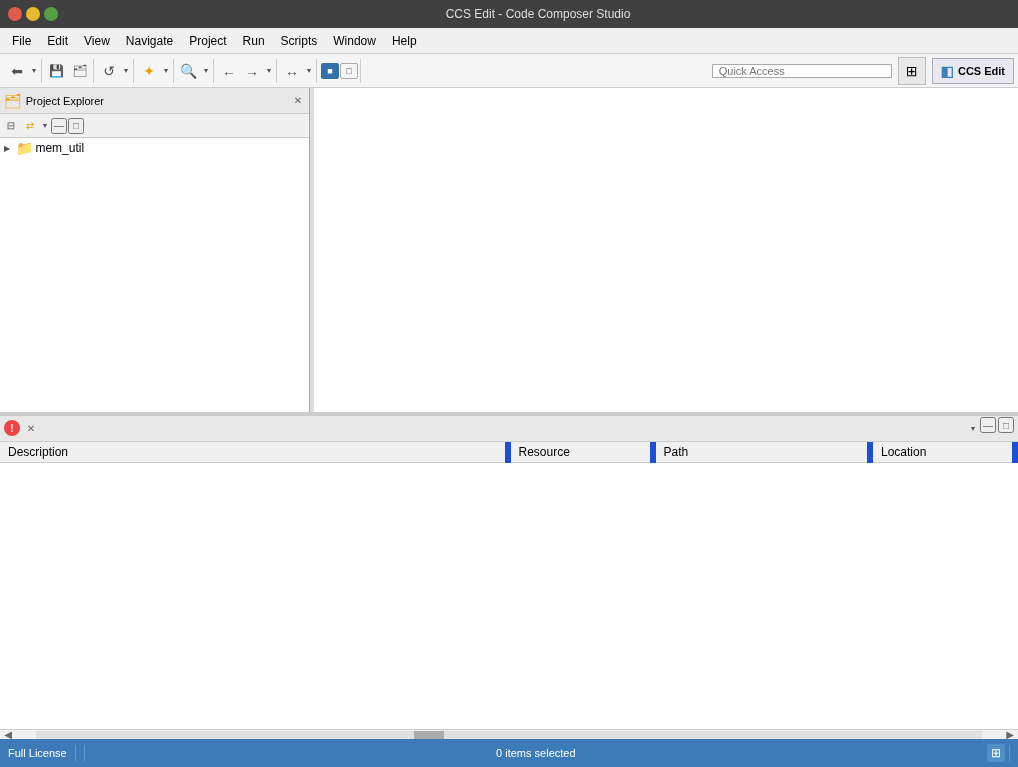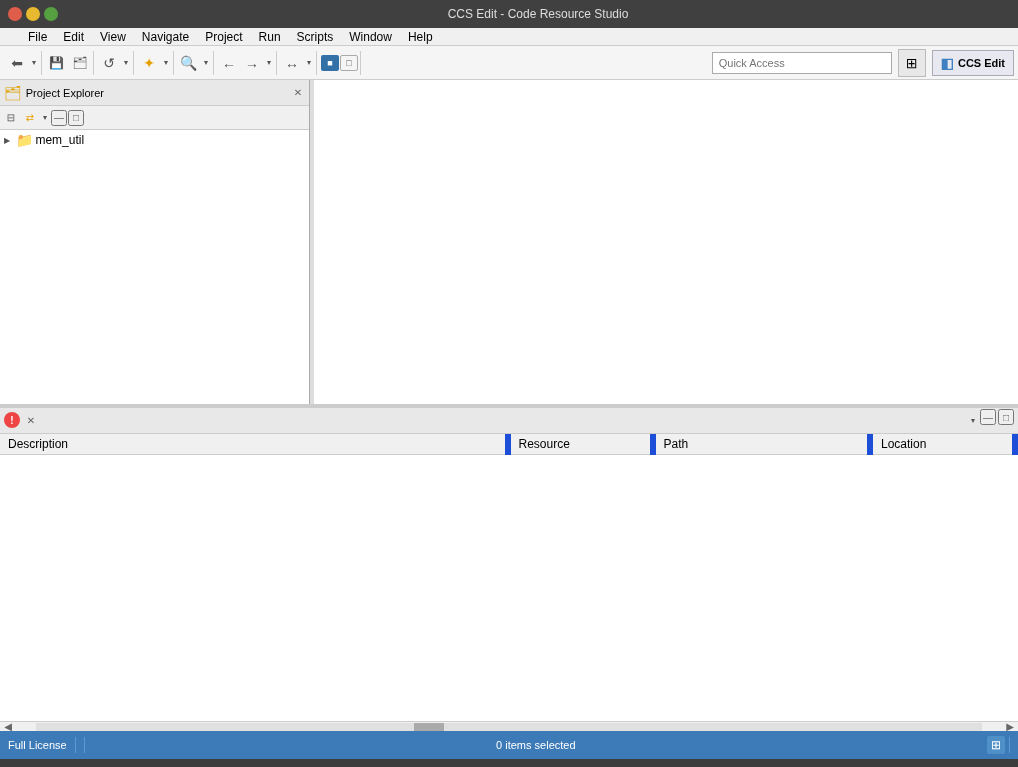--- a/index.html
+++ b/index.html
@@ -40,24 +40,24 @@
     .title-text {
       color: #ddd;
       font-size: 12px;
       flex: 1;
       text-align: center;
     }
 
     
     .menu-bar {
       background: #f0f0f0;
-      height: 18px;
-      display: flex;
-      align-items: center;
-      padding: 0 20px;
+      height: 26px;
+      display: flex;
+      align-items: center;
+      padding: 0 4px;
       border-bottom: 1px solid #ccc;
     }
     .menu-item {
       padding: 2px 8px;
       cursor: pointer;
       font-size: 12px;
       color: #000;
       border-radius: 2px;
     }
 
@@ -99,21 +99,21 @@
       background: transparent;
       border: 1px solid transparent;
       cursor: pointer;
       display: flex;
       align-items: center;
       justify-content: center;
       font-size: 8px;
       color: #555;
     }
     .quick-access-input {
-      height: 22px;
+      height: 14px;
       width: 180px;
       border: 1px solid #aaa;
       padding: 0 6px;
       font-size: 11px;
       background: white;
       color: #888;
     }
     .perspectives-btn {
       width: 28px;
       height: 28px;
@@ -349,21 +349,21 @@
   </style>
 </head>
 <body>
 
 <div class="title-bar">
   <div class="title-bar-buttons">
     <button class="tb-btn close"></button>
     <button class="tb-btn minimize"></button>
     <button class="tb-btn maximize"></button>
   </div>
-  <span class="title-text">CCS Edit - Code Resource Studio</span>
+  <span class="title-text">CCS Edit - Code Composer Studio</span>
 </div>
 
 <div class="menu-bar">
   <span class="menu-item">File</span>
   <span class="menu-item">Edit</span>
   <span class="menu-item">View</span>
   <span class="menu-item">Navigate</span>
   <span class="menu-item">Project</span>
   <span class="menu-item">Run</span>
   <span class="menu-item">Scripts</span>

